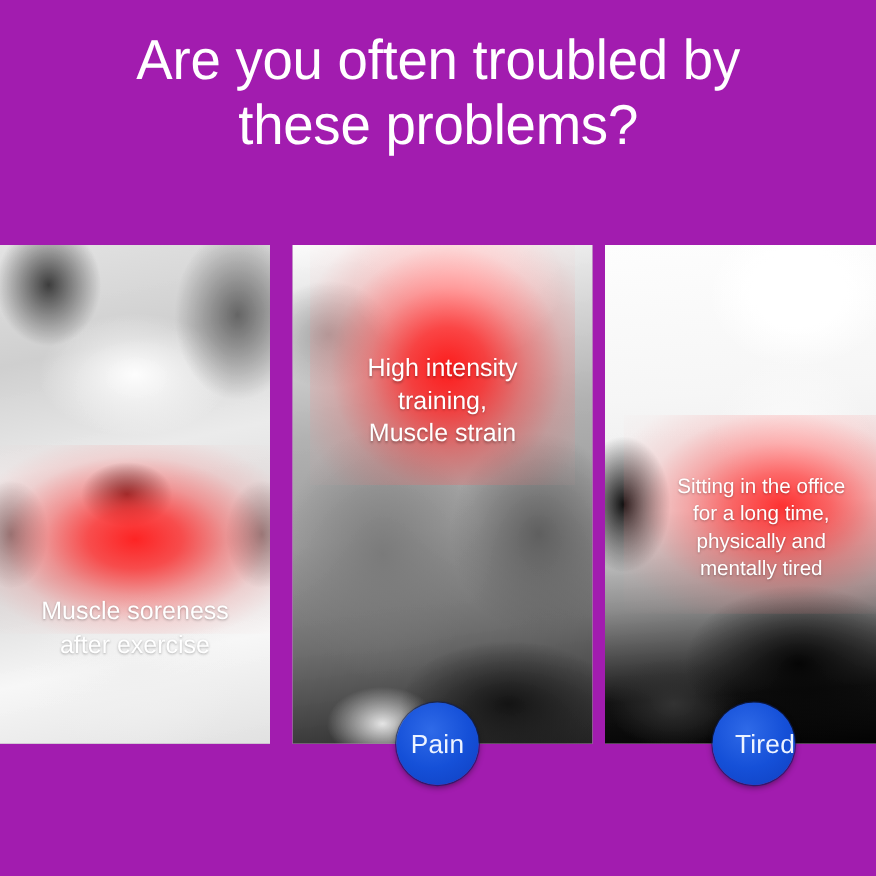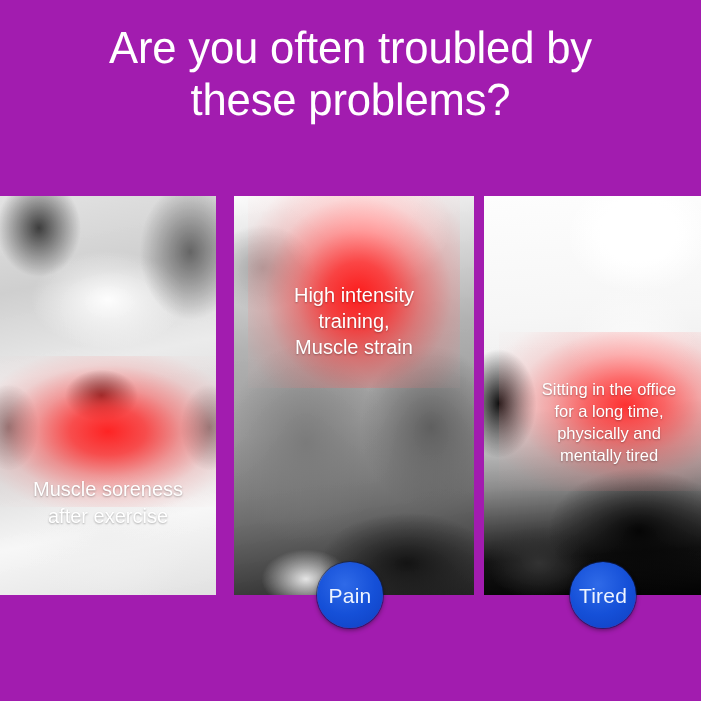--- a/index.html
+++ b/index.html
@@ -157,21 +157,21 @@
     display: flex;
     align-items: center;
     justify-content: center;
     color: #eef4ff;
     font-size: 21px;
     line-height: 1;
     letter-spacing: 0.2px;
   }
   .badge-1 { left: 62px;  top: 562px; }
   .badge-2 { left: 317px; top: 562px; text-align: center; }
-  .badge-3 { left: 570px; top: 562px; }
+  .badge-3 { left: 570px; top: 562px; justify-content: flex-end; }
 </style>
 </head>
 <body>
 
 <div id="poster">
 
   <div class="headline">
     <span class="headline-line">Are you often troubled by</span>
     <span class="headline-line">these problems?</span>
   </div>

